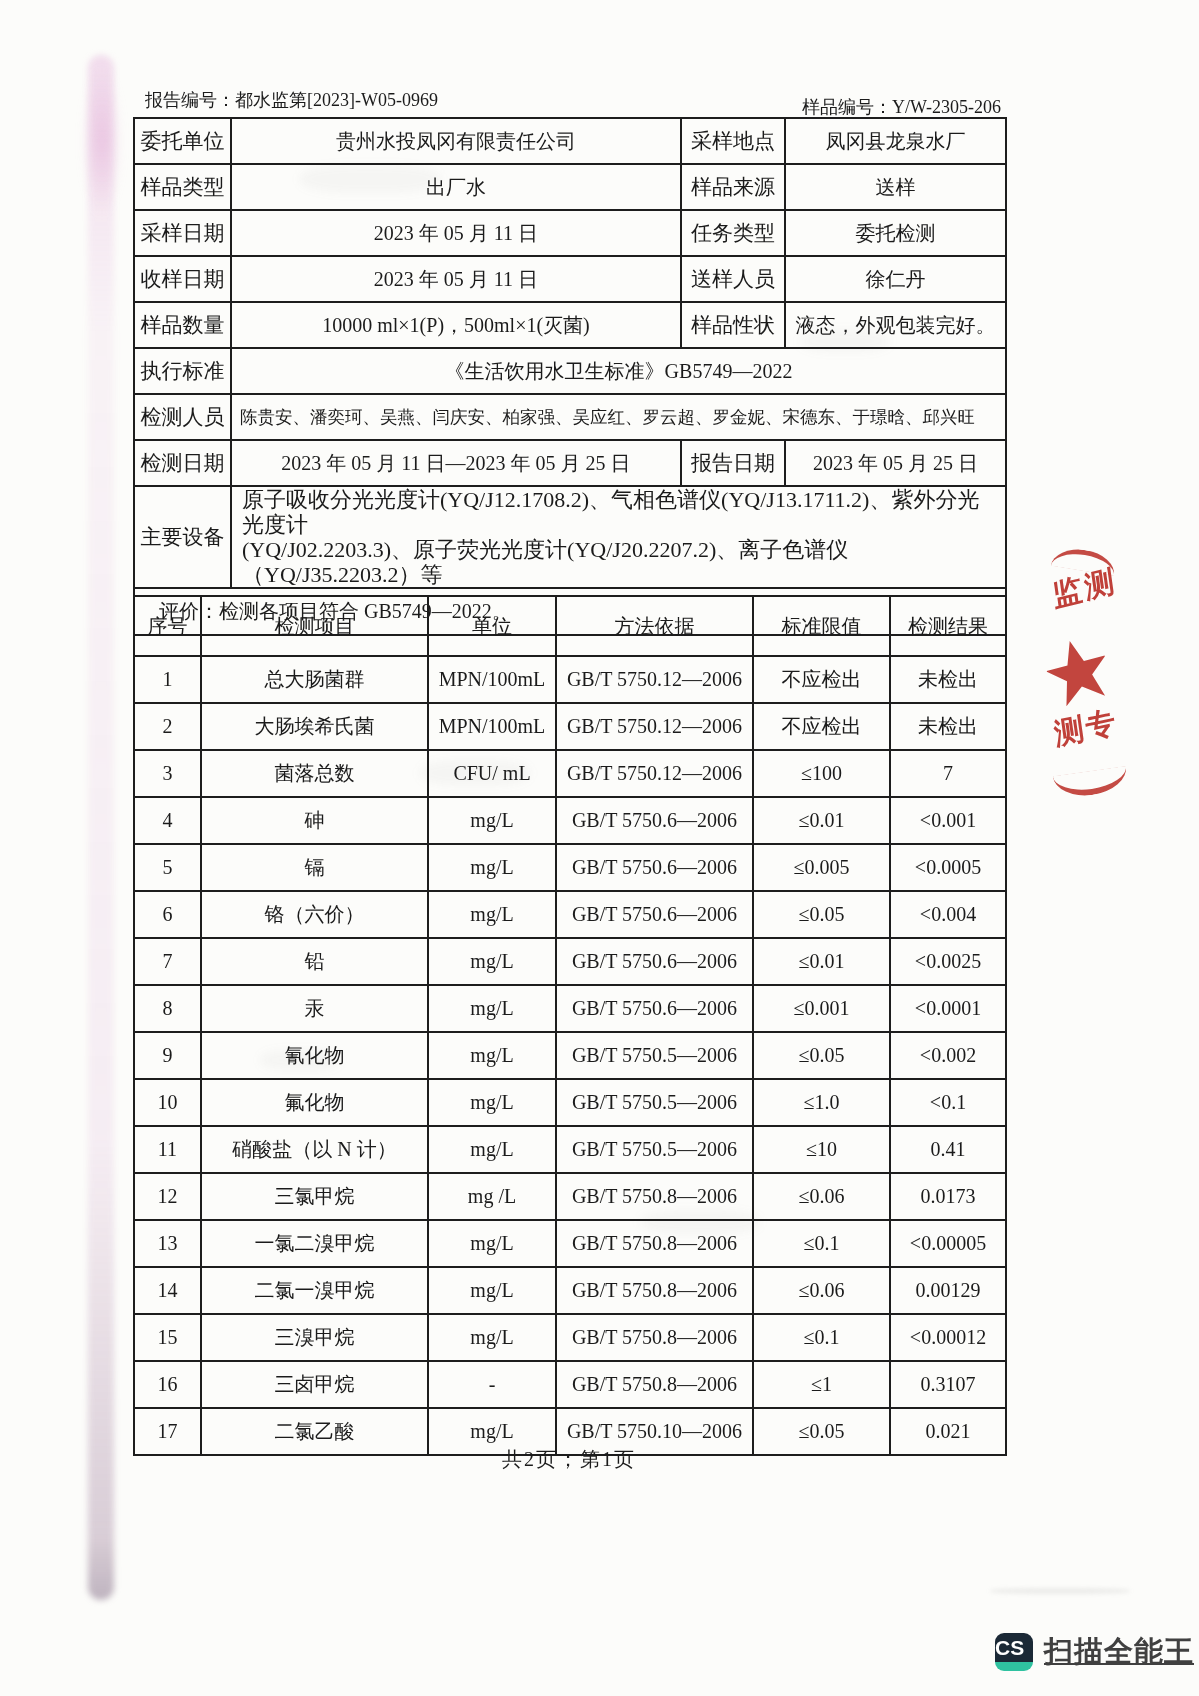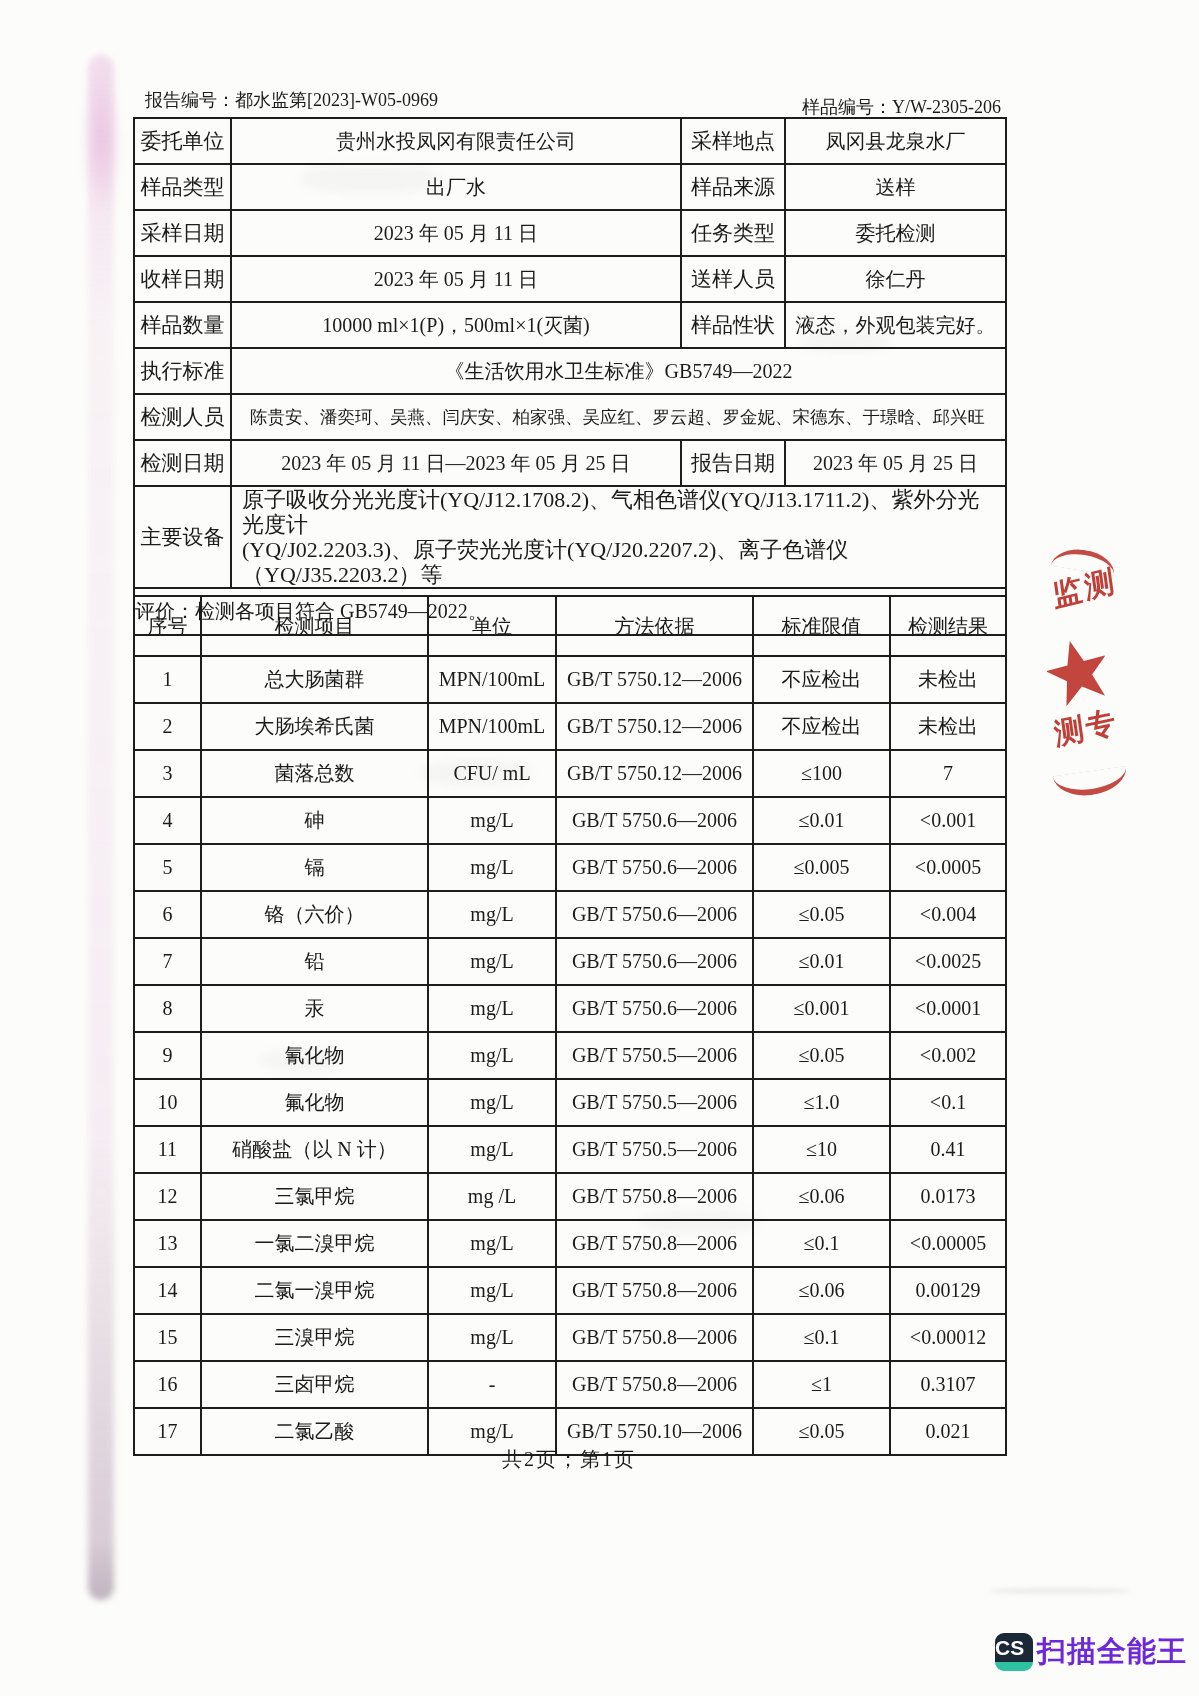--- a/index.html
+++ b/index.html
@@ -36,23 +36,23 @@
   .hdr .sn{position:relative;top:7px;padding-right:4px;}
   
   table{border-collapse:collapse;table-layout:fixed;position:absolute;left:133px;width:872px;}
   td,th{border:2px solid #1d1d1d;text-align:center;vertical-align:middle;
         font-weight:normal;font-size:20px;padding:0 4px;overflow:hidden;}
   .info{top:117px;}
   .info tr{height:46px;}
   .info tr.tall{height:74px;}
   .info tr.eval-row{height:47px;}
   .info td.lab{font-size:21px;}
-  .names{font-size:17.5px;text-align:left;padding-left:18px;letter-spacing:0;}
+  .names{font-size:17.5px;text-align:left;padding-left:8px;letter-spacing:0;}
   .equip{text-align:left;padding-left:10px;font-size:22px;line-height:25px;}
-  .evalcell{text-align:left;padding-left:0;font-size:20px;}
+  .evalcell{text-align:left;padding-left:24px;font-size:20px;}
   .results{top:595px;}
   .results thead tr{height:60px;}
   .results tbody tr{height:47px;}
   .footer{
     position:absolute;left:133px;top:1446px;width:872px;text-align:center;font-size:20px;
     letter-spacing:2px;
   }
   
   .stamp{position:absolute;left:1040px;top:546px;width:130px;height:270px;color:rgba(182,33,25,0.9);opacity:.95;}
   .stamp .arc-top{position:absolute;left:12px;top:4px;width:64px;height:16px;
@@ -66,21 +66,21 @@
   .stamp .arc-bot{position:absolute;left:14px;top:225px;width:74px;height:18px;
     border-bottom:6px solid rgba(182,33,25,0.85);border-radius:0 0 50% 50%/0 0 100% 100%;
     transform:rotate(-8deg);}
   
   .cs-badge{position:absolute;left:995px;top:1632px;display:flex;align-items:center;
     font-family:"Liberation Sans","DejaVu Sans",sans-serif;}
   .cs-icon{width:38px;height:38px;border-radius:9px;
     background:linear-gradient(180deg,#1b2936 0%,#1b2936 76%,#2fc2a0 76%,#2fc2a0 100%);
     display:flex;align-items:flex-start;}
   .cs-icon span{color:#ffffff;font-weight:bold;font-size:21px;line-height:29px;}
-  .cs-label{margin-left:4px;font-size:29px;font-weight:bold;color:#6d28d9;letter-spacing:1px;}
+  .cs-label{margin-left:11px;font-size:29px;font-weight:bold;color:#404040;letter-spacing:1px;text-decoration:underline;}
 </style>
 </head>
 <body>
 
 <div class="sheet">
 
   <div class="streak"></div>
   <div class="streak-blob"></div>
   <div class="smudge" style="left:300px;top:165px;width:140px;height:28px;"></div>
   <div class="smudge" style="left:800px;top:330px;width:90px;height:22px;"></div>

